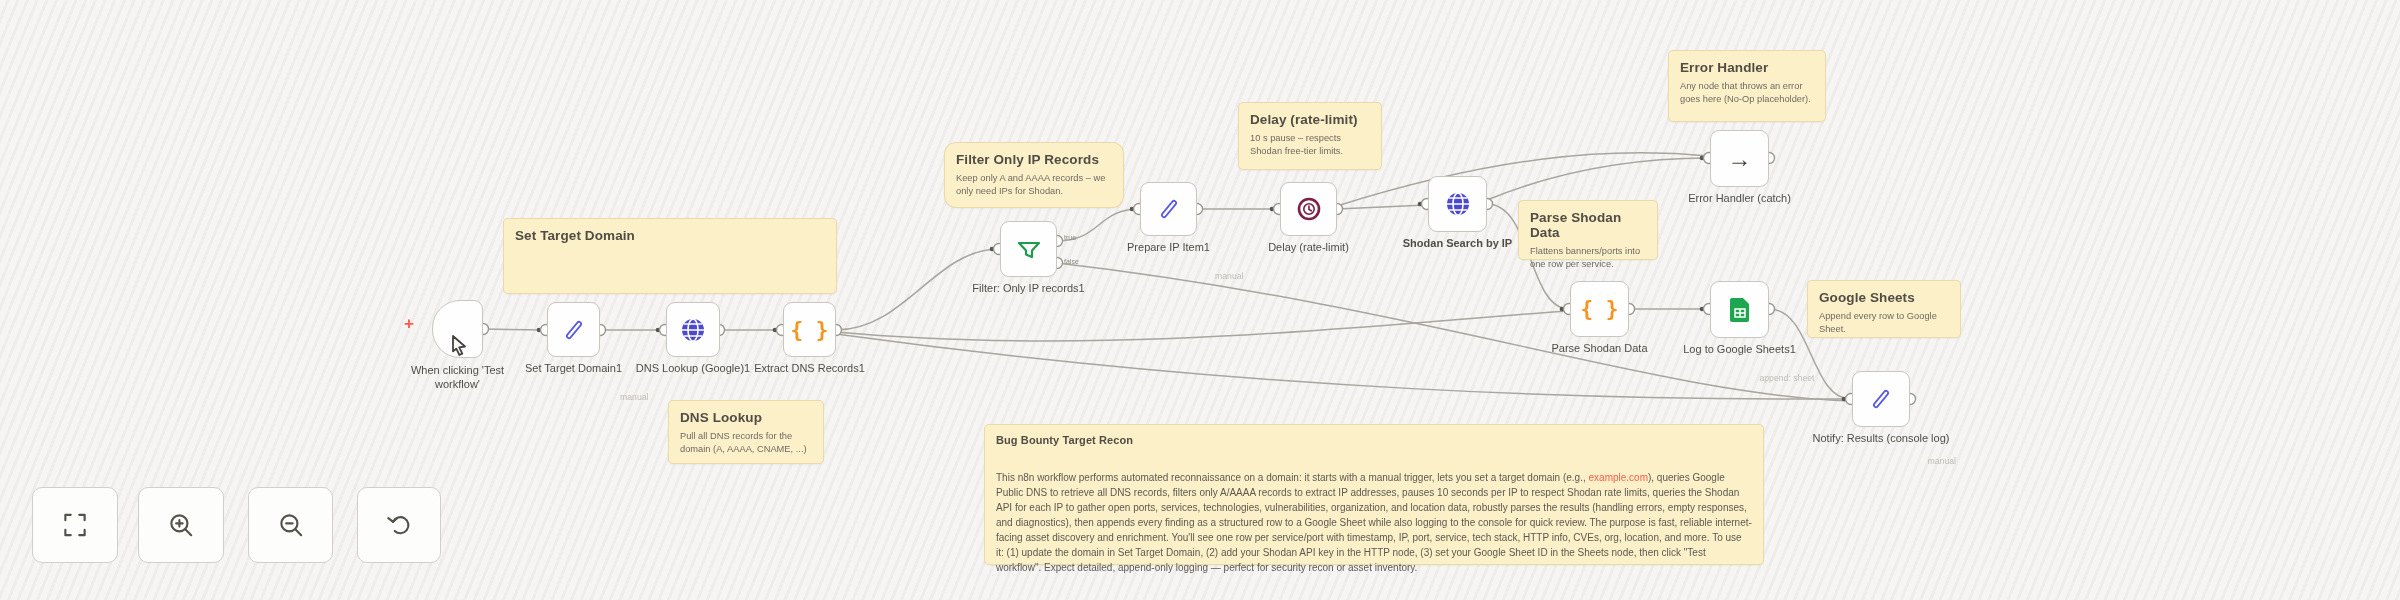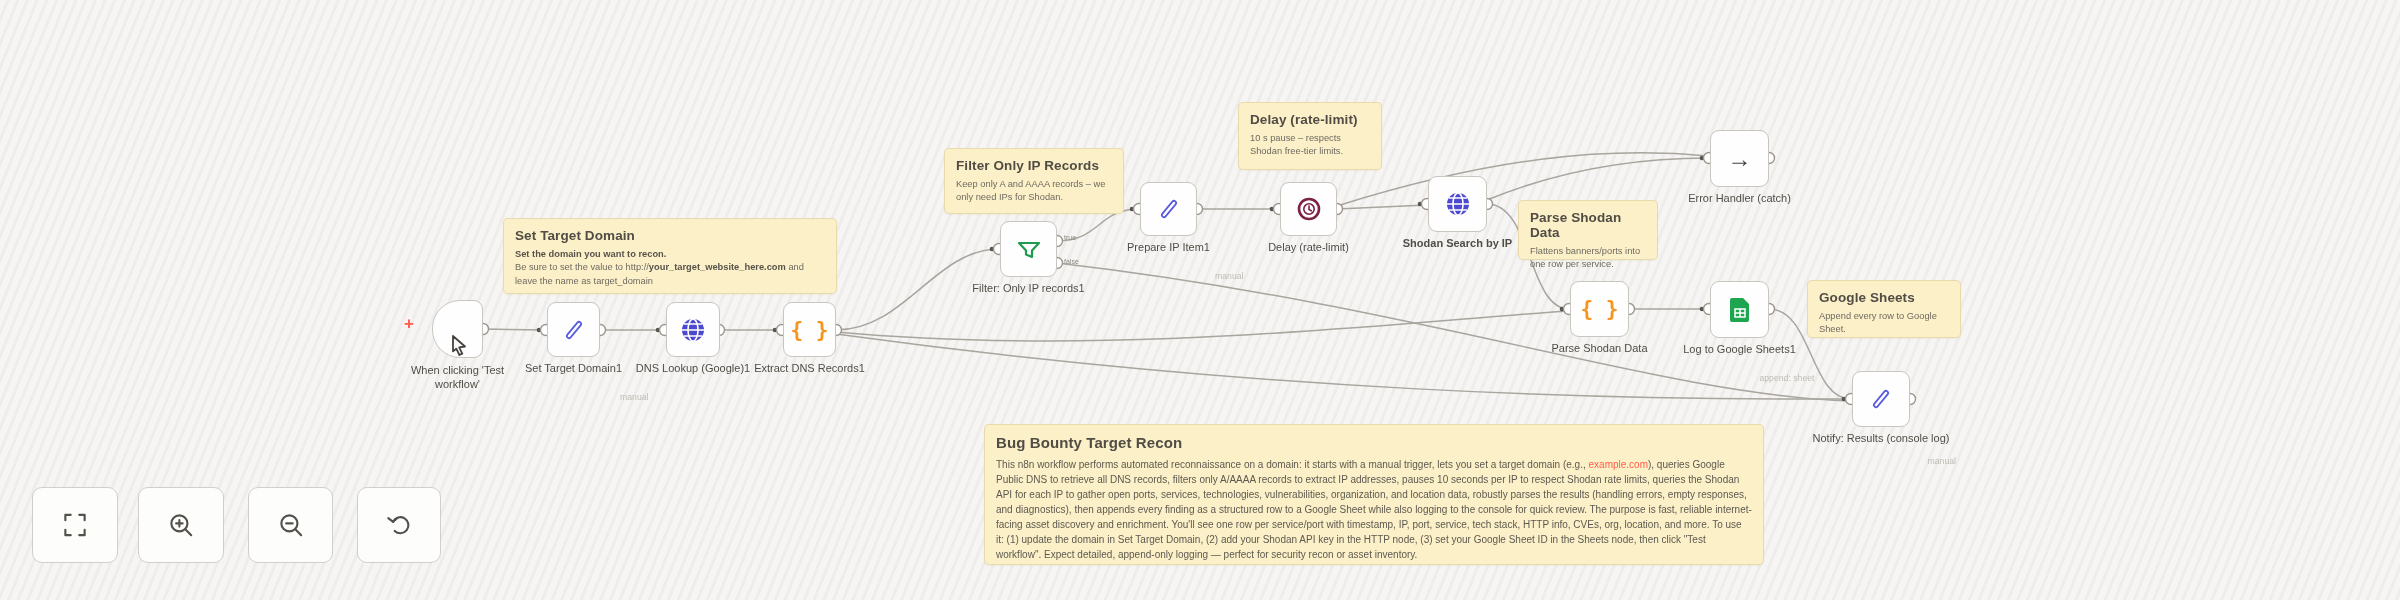--- a/index.html
+++ b/index.html
@@ -18,27 +18,27 @@
   .sticky {
     position:absolute; background:#fcf0c9;
     border:1px solid rgba(199,177,115,.35); border-radius:5px;
     padding:9px 11px; box-shadow:0 1px 2px rgba(90,80,50,.06); z-index:2;
   }
   .sticky h3 { font-size:13.5px; font-weight:700; color:#514d45; margin-bottom:5px; letter-spacing:.1px; }
   .sticky p  { font-size:9.3px; line-height:1.45; color:#6e6a60; }
   .sticky b  { font-weight:700; color:#57534b; }
   #sticky-set    { left:503px; top:218px; width:334px; height:76px; }
   #sticky-dns    { left:668px; top:400px; width:156px; height:64px; }
-  #sticky-filter { left:944px; top:148px; width:180px; height:66px; }
+  #sticky-filter { left:944px; top:142px; width:180px; height:66px;border-radius:12px; }
   #sticky-delay  { left:1238px; top:102px; width:144px; height:68px; }
   #sticky-parse  { left:1518px; top:200px; width:140px; height:60px; }
   #sticky-error  { left:1668px; top:50px;  width:158px; height:72px; }
   #sticky-sheets { left:1807px; top:280px; width:154px; height:58px; }
   #sticky-main   { left:984px;  top:424px; width:780px; height:141px; z-index:1; }
-  #sticky-main h3 { font-size:15px; margin-bottom:6px; }
+  #sticky-main h3 { font-size:11px; margin-bottom:24px; }
   #sticky-main p  { font-size:10px; line-height:1.5; color:#5d594f; }
   .red-link { color:#ff5d49; }
 
   
   .node {
     position:absolute; background:#fefefe;
     border:1.6px solid #c9c5bf; border-radius:9px;
     display:flex; align-items:center; justify-content:center; z-index:3;
   }
   .node .lbl {
@@ -149,40 +149,46 @@
         <circle cx="1769" cy="309" r="5.5"></circle>
       <circle cx="1851" cy="399" r="5.5"></circle>
         <circle cx="1910" cy="399" r="5.5"></circle>
     </g>
   </svg>
 
   <span id="add-hint">+</span>
 
   <div class="sticky" id="sticky-set">
     <h3>Set Target Domain</h3>
-    <p><b>Set the domain you want to recon.</b><br>
-      <span>Be sure to set the value to http://</span><b>your_target_website_here.com</b><span> and leave the name as target_domain</span></p>
-  </div>
-
+  </div>
+
+  <div class="sticky" id="sticky-dns">
+    <h3>DNS Lookup</h3>
+    <p>Pull all DNS records for the domain (A, AAAA, CNAME, ...)</p>
+  </div>
 
   <div class="sticky" id="sticky-filter">
     <h3>Filter Only IP Records</h3>
     <p>Keep only A and AAAA records – we only need IPs for Shodan.</p>
   </div>
 
   <div class="sticky" id="sticky-delay">
     <h3>Delay (rate-limit)</h3>
     <p>10 s pause – respects Shodan free-tier limits.</p>
   </div>
 
   <div class="sticky" id="sticky-parse">
     <h3>Parse Shodan Data</h3>
     <p>Flattens banners/ports into one row per service.</p>
   </div>
 
+  <div class="sticky" id="sticky-error">
+    <h3>Error Handler</h3>
+    <p>Any node that throws an error goes here (No-Op placeholder).</p>
+  </div>
 
   <div class="sticky" id="sticky-sheets">
     <h3>Google Sheets</h3>
     <p>Append every row to Google Sheet.</p>
   </div>
 
   <div class="sticky" id="sticky-main">
     <h3>Bug Bounty Target Recon</h3>
     <p><span>This n8n workflow performs automated reconnaissance on a domain: it starts with a manual trigger, lets you set a target domain (e.g., </span><span class="red-link">example.com</span><span>), queries Google Public DNS to retrieve all DNS records, filters only A/AAAA records to extract IP addresses, pauses 10 seconds per IP to respect Shodan rate limits, queries the Shodan API for each IP to gather open ports, services, technologies, vulnerabilities, organization, and location data, robustly parses the results (handling errors, empty responses, and diagnostics), then appends every finding as a structured row to a Google Sheet while also logging to the console for quick review. The purpose is fast, reliable internet-facing asset discovery and enrichment. You'll see one row per service/port with timestamp, IP, port, service, tech stack, HTTP info, CVEs, org, location, and more. To use it: (1) update the domain in Set Target Domain, (2) add your Shodan API key in the HTTP node, (3) set your Google Sheet ID in the Sheets node, then click "Test workflow". Expect detailed, append-only logging — perfect for security recon or asset inventory.</span></p>
   </div>

